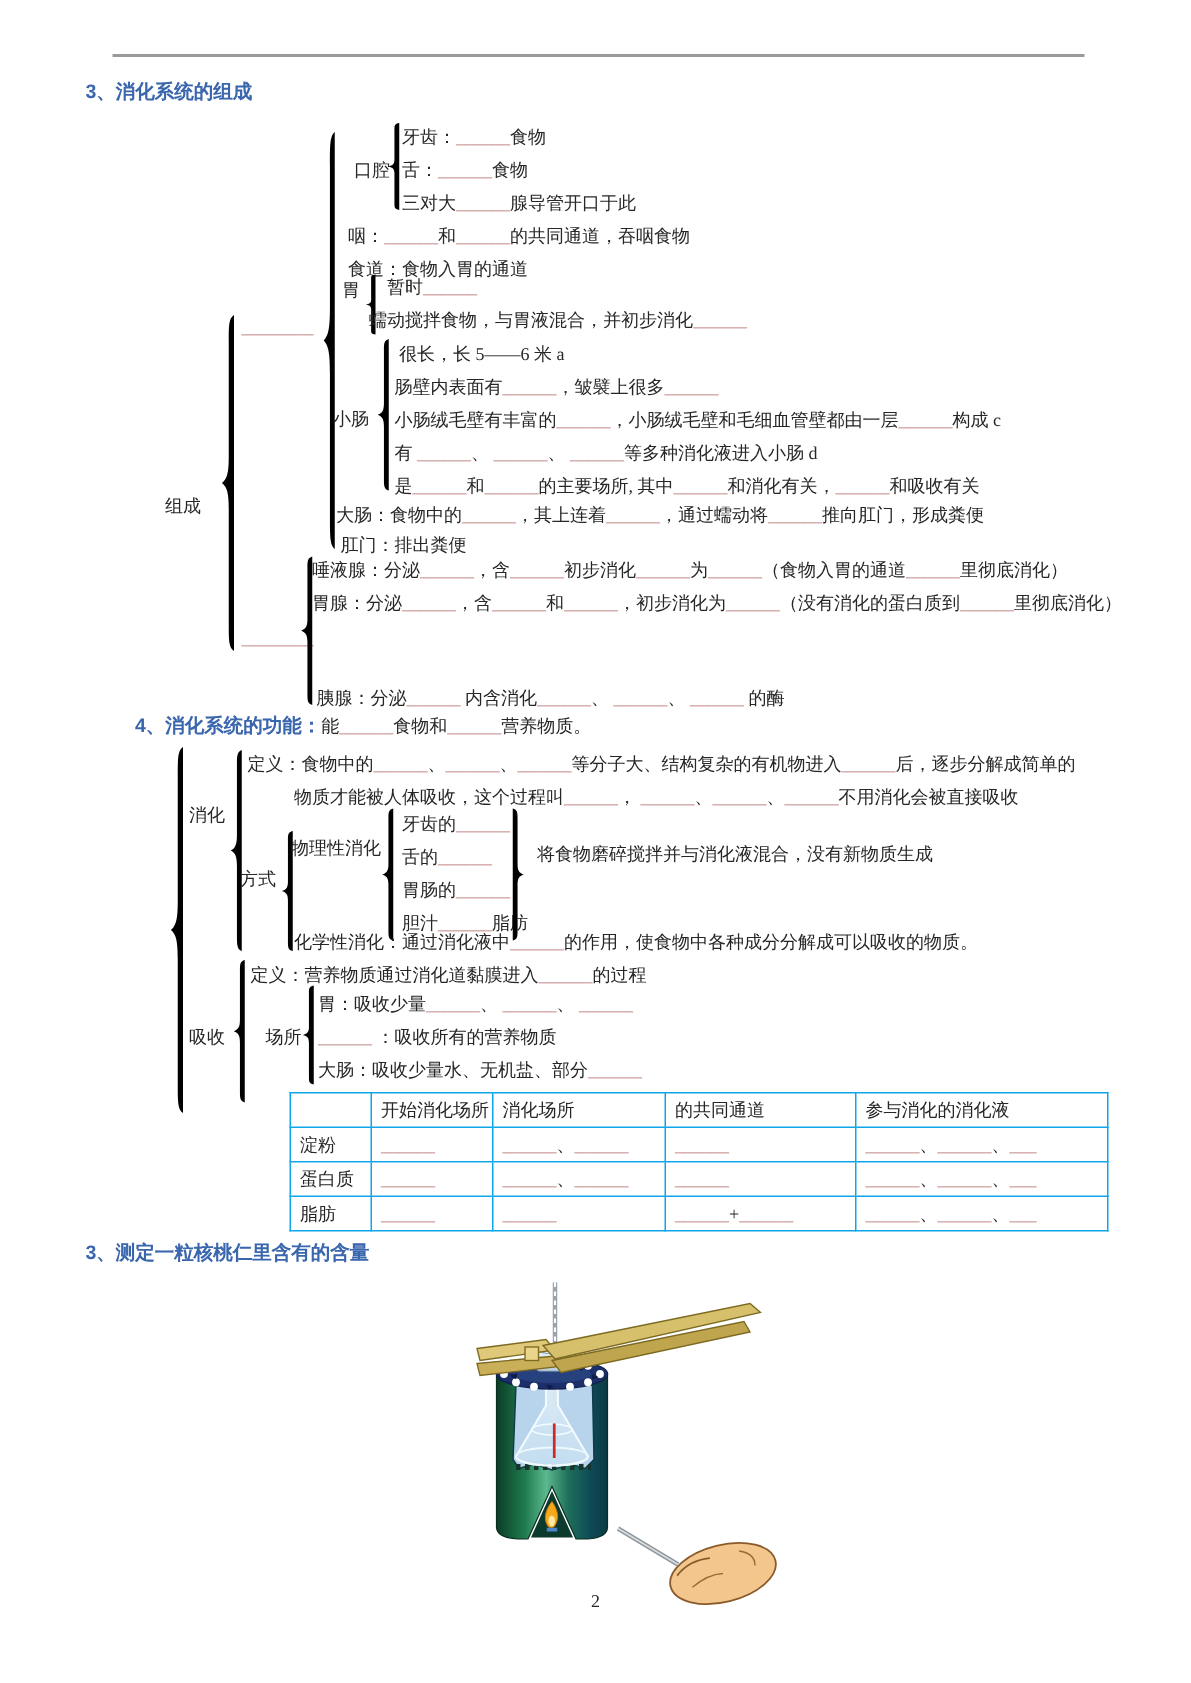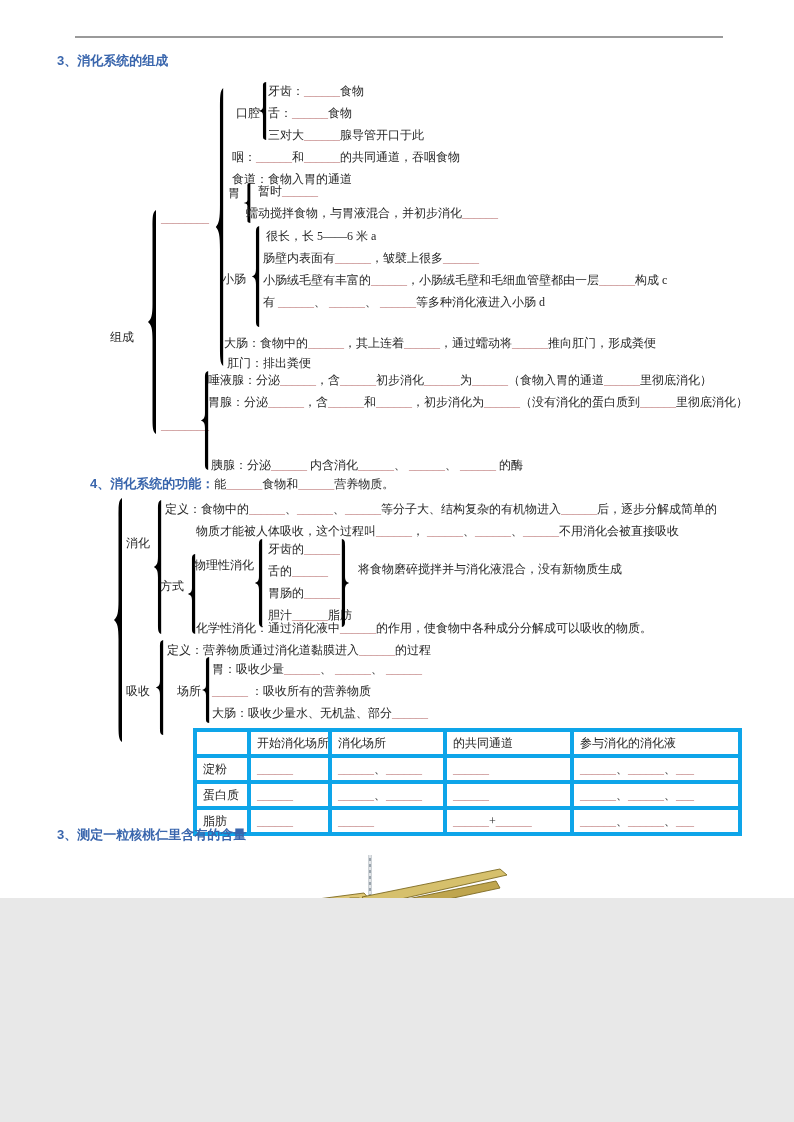--- a/index.html
+++ b/index.html
@@ -1,26 +1,26 @@
 <!DOCTYPE html>
 <html><head>
 <meta charset="utf-8">
 <style>
   html,body{margin:0;padding:0;background:#e8e8e8;}
-  .sheet{position:relative;width:794px;height:898px;margin:0 auto;background:#ffffff;
+  .sheet{position:relative;width:794px;height:1122px;margin:0 auto;background:#ffffff;
          font-family:"Liberation Serif","DejaVu Serif",serif;color:#262626;overflow:hidden;}
   .ln{position:absolute;white-space:nowrap;font-size:12px;line-height:14px;}
   .blank{color:#bf7e7e;letter-spacing:0px;}
   .stitle{font-family:"Liberation Sans","DejaVu Sans",sans-serif;font-weight:bold;
           font-size:13px;color:#3a66ad;}
   .rule{position:absolute;border-top:2px solid #9a9a9a;height:0;}
   .brace{position:absolute;overflow:visible;}
   table.tb{position:absolute;border-collapse:collapse;table-layout:fixed;
            font-size:12px;color:#262626;}
-  table.tb td{border:4px solid #0ea5e9;padding:2px 6px;height:18px;white-space:nowrap;
+  table.tb td{border:1px solid #0ea5e9;padding:2px 6px;height:18px;white-space:nowrap;
               overflow:hidden;text-align:left;vertical-align:middle;}
   .pageno{position:absolute;left:0;width:100%;text-align:center;font-size:12px;}
   svg.appa{position:absolute;}
 </style>
 </head>
 <body>
 
 <div class="sheet">
 
   <div class="rule" style="left:75px;top:36px;width:648px"></div>
@@ -57,20 +57,21 @@
   <div class="ln" style="left:246px;top:206px"><span>蠕动搅拌食物，与胃液混合，并初步消化</span><span class="blank">______</span></div>
 
   <div class="ln" style="left:222px;top:272px">小肠</div>
   <svg class="brace" style="left:250px;top:226px;width:11px;height:101px" viewBox="0 0 12 100" preserveAspectRatio="none">
       <use href="#bl"></use>
     </svg>
   <div class="ln" style="left:266px;top:229px"><span>很长，长 5——6 米  a</span></div>
   <div class="ln" style="left:263px;top:251px"><span>肠壁内表面有</span><span class="blank">______</span><span>，皱襞上很多</span><span class="blank">______</span></div>
   <div class="ln" style="left:263px;top:273px"><span>小肠绒毛壁有丰富的</span><span class="blank">______</span><span>，小肠绒毛壁和毛细血管壁都由一层</span><span class="blank">______</span><span>构成  c</span></div>
   <div class="ln" style="left:263px;top:295px"><span>有 </span><span class="blank">______</span><span>、 </span><span class="blank">______</span><span>、 </span><span class="blank">______</span><span>等多种消化液进入小肠  d</span></div>
+  <div class="ln" style="left:263px;top:317px"><span>是</span><span class="blank">______</span><span>和</span><span class="blank">______</span><span>的主要场所, 其中</span><span class="blank">______</span><span>和消化有关，</span><span class="blank">______</span><span>和吸收有关</span></div>
 
   <div class="ln" style="left:224px;top:336px"><span>大肠：食物中的</span><span class="blank">______</span><span>，其上连着</span><span class="blank">______</span><span>，通过蠕动将</span><span class="blank">______</span><span>推向肛门，形成粪便</span></div>
   <div class="ln" style="left:227px;top:356px"><span>肛门：排出粪便</span></div>
 
   <div class="ln" style="left:110px;top:330px">组成</div>
   <svg class="brace" style="left:146px;top:210px;width:12px;height:224px" viewBox="0 0 12 100" preserveAspectRatio="none">
       <use href="#bl"></use>
     </svg>
   <div class="ln" style="left:161px;top:211px"><span class="blank">________</span></div>
   <div class="ln" style="left:161px;top:418px"><span class="blank">________</span></div>

